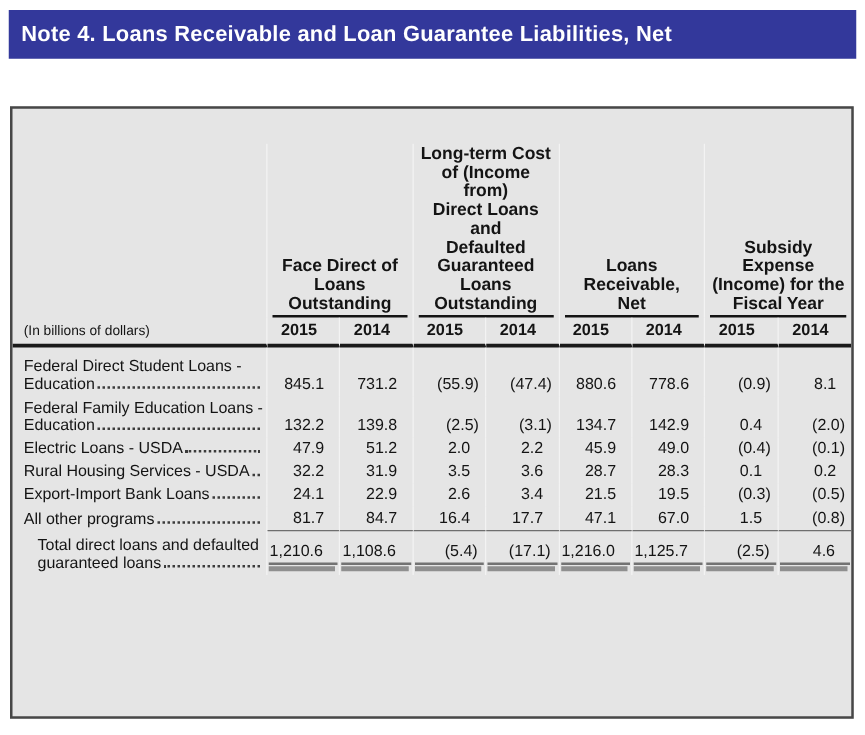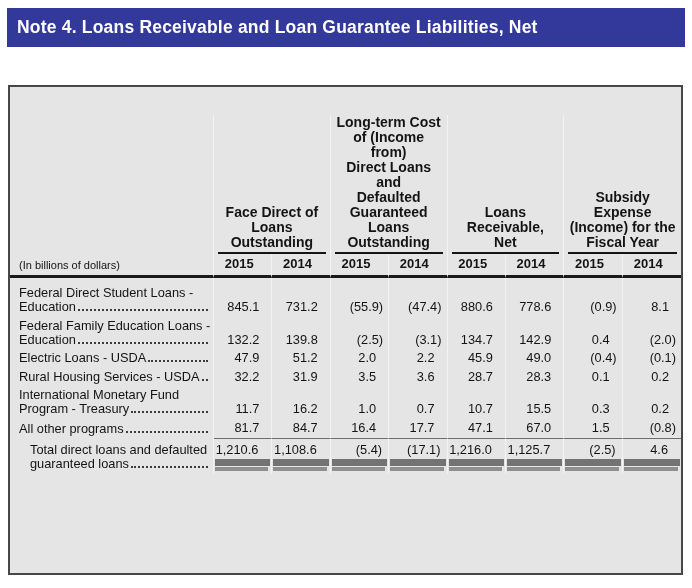--- a/index.html
+++ b/index.html
@@ -90,21 +90,21 @@
   }
   .val { text-align: right; padding-right: 5px; }
   .val.np { padding-right: 12px; }
   td.ru { border-bottom: 1.5px solid #6e6e6e; }
 
   
   tr.total td { padding-top: 4px; }
   .tlbl { padding-left: 20px; }
   td.tv { padding-bottom: 3px; }
   .tv .val {
-    border-bottom: 7px solid #737373;
+    border-bottom: 2px solid #737373;
     padding-bottom: 2px;
     margin: 0 1px;
   }
   .dblrule {
     height: 4px; background: #8F8F8F;
     margin: 1px 3px 0 1px;
   }
 </style>
 </head>
 <body>
@@ -233,34 +233,34 @@
           <td class="val np">31.9</td>
           <td class="val np">3.5</td>
           <td class="val np">3.6</td>
           <td class="val np">28.7</td>
           <td class="val np">28.3</td>
           <td class="val np">0.1</td>
           <td class="val np">0.2</td>
         </tr>
         <tr>
           <td class="lbl">
-            <div class="l1">International Monetary Fund</div>
-            <div class="l2">
-                <span class="txt">Program - Treasury</span>
-                <span class="leader"></span>
-              </div>
-          </td>
-          <td class="val np">11.7</td>
-          <td class="val np">16.2</td>
-          <td class="val np">1.0</td>
-          <td class="val np">0.7</td>
-          <td class="val np">10.7</td>
-          <td class="val np">15.5</td>
-          <td class="val np">0.3</td>
-          <td class="val np">0.2</td>
+            <div class="l1"></div>
+            <div class="l2">
+                <span class="txt">Export-Import Bank Loans</span>
+                <span class="leader"></span>
+              </div>
+          </td>
+          <td class="val np">24.1</td>
+          <td class="val np">22.9</td>
+          <td class="val np">2.6</td>
+          <td class="val np">3.4</td>
+          <td class="val np">21.5</td>
+          <td class="val np">19.5</td>
+          <td class="val">(0.3)</td>
+          <td class="val">(0.5)</td>
         </tr>
         <tr>
           <td class="lbl">
             <div class="l1"></div>
             <div class="l2">
                 <span class="txt">All other programs</span>
                 <span class="leader"></span>
               </div>
           </td>
           <td class="val ru np">81.7</td>

